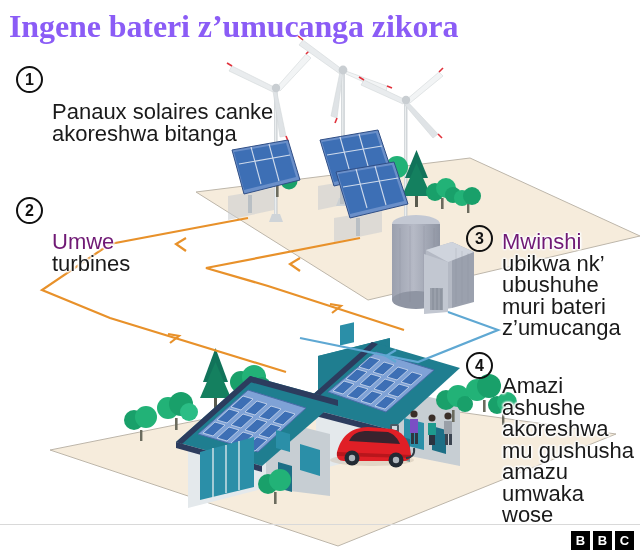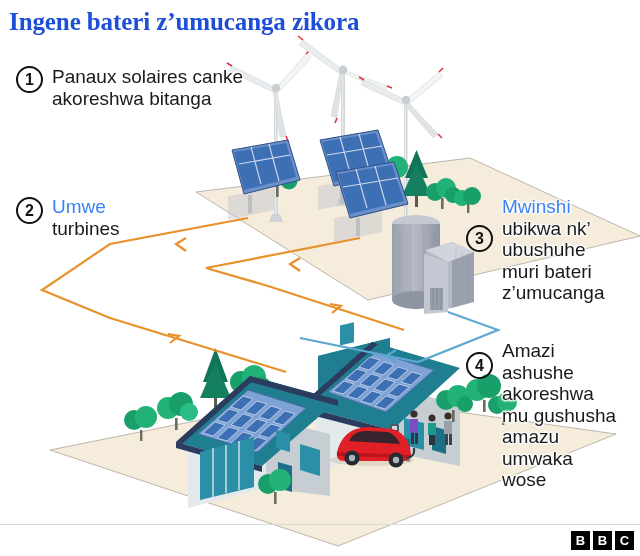--- a/index.html
+++ b/index.html
@@ -9,44 +9,45 @@
     font-family:"Liberation Sans", sans-serif;
     overflow:hidden;
     position:relative;
   }
   #stage{position:absolute;inset:0;width:640px;height:556px;}
 
   
   .title{
     position:absolute;left:9px;top:8px;
     font-family:"Liberation Serif", serif;
-    font-size:25px;font-weight:700;color:#1d4ed8;
+    font-size:32px;font-weight:700;color:#8b5cf6;
     letter-spacing:-0.1px;white-space:nowrap;
   }
 
   
   .callout{position:absolute;z-index:40;}
   .num{
     position:absolute;
     width:27px;height:27px;border-radius:50%;
     border:2.2px solid #111111;background:transparent;
     font-family:"Liberation Sans", sans-serif;
     font-size:16px;font-weight:700;color:#111111;
     display:flex;align-items:center;justify-content:center;
     box-sizing:border-box;
   }
   .ctext{
     position:absolute;
-    font-size:19px;line-height:21.5px;color:#1a1a1a;
+    font-size:22px;line-height:21.5px;color:#1a1a1a;
     font-family:"Liberation Sans", sans-serif;
     text-shadow:
        0 0 3px #fff, 0 0 3px #fff, 0 0 3px #fff, 0 0 3px #fff,
        1px 0 2px #fff,-1px 0 2px #fff,0 1px 2px #fff,0 -1px 2px #fff;
+    margin-top: 35px;
   }
-  .ctext .hl{color:#3b82f6;}
+  .ctext .hl{color:#701a75;}
   .ctext span{display:block;}
 
   
   .bbc-rule{position:absolute;left:0;top:524px;width:640px;height:1px;background:#d9d9d9;}
   .bbc{position:absolute;right:6px;top:531px;display:flex;gap:3px;}
   .bbc b{
     display:flex;align-items:center;justify-content:center;
     width:19px;height:19px;background:#000;color:#fff;
     font-family:"Liberation Sans", sans-serif;
     font-size:13px;font-weight:700;line-height:1;

